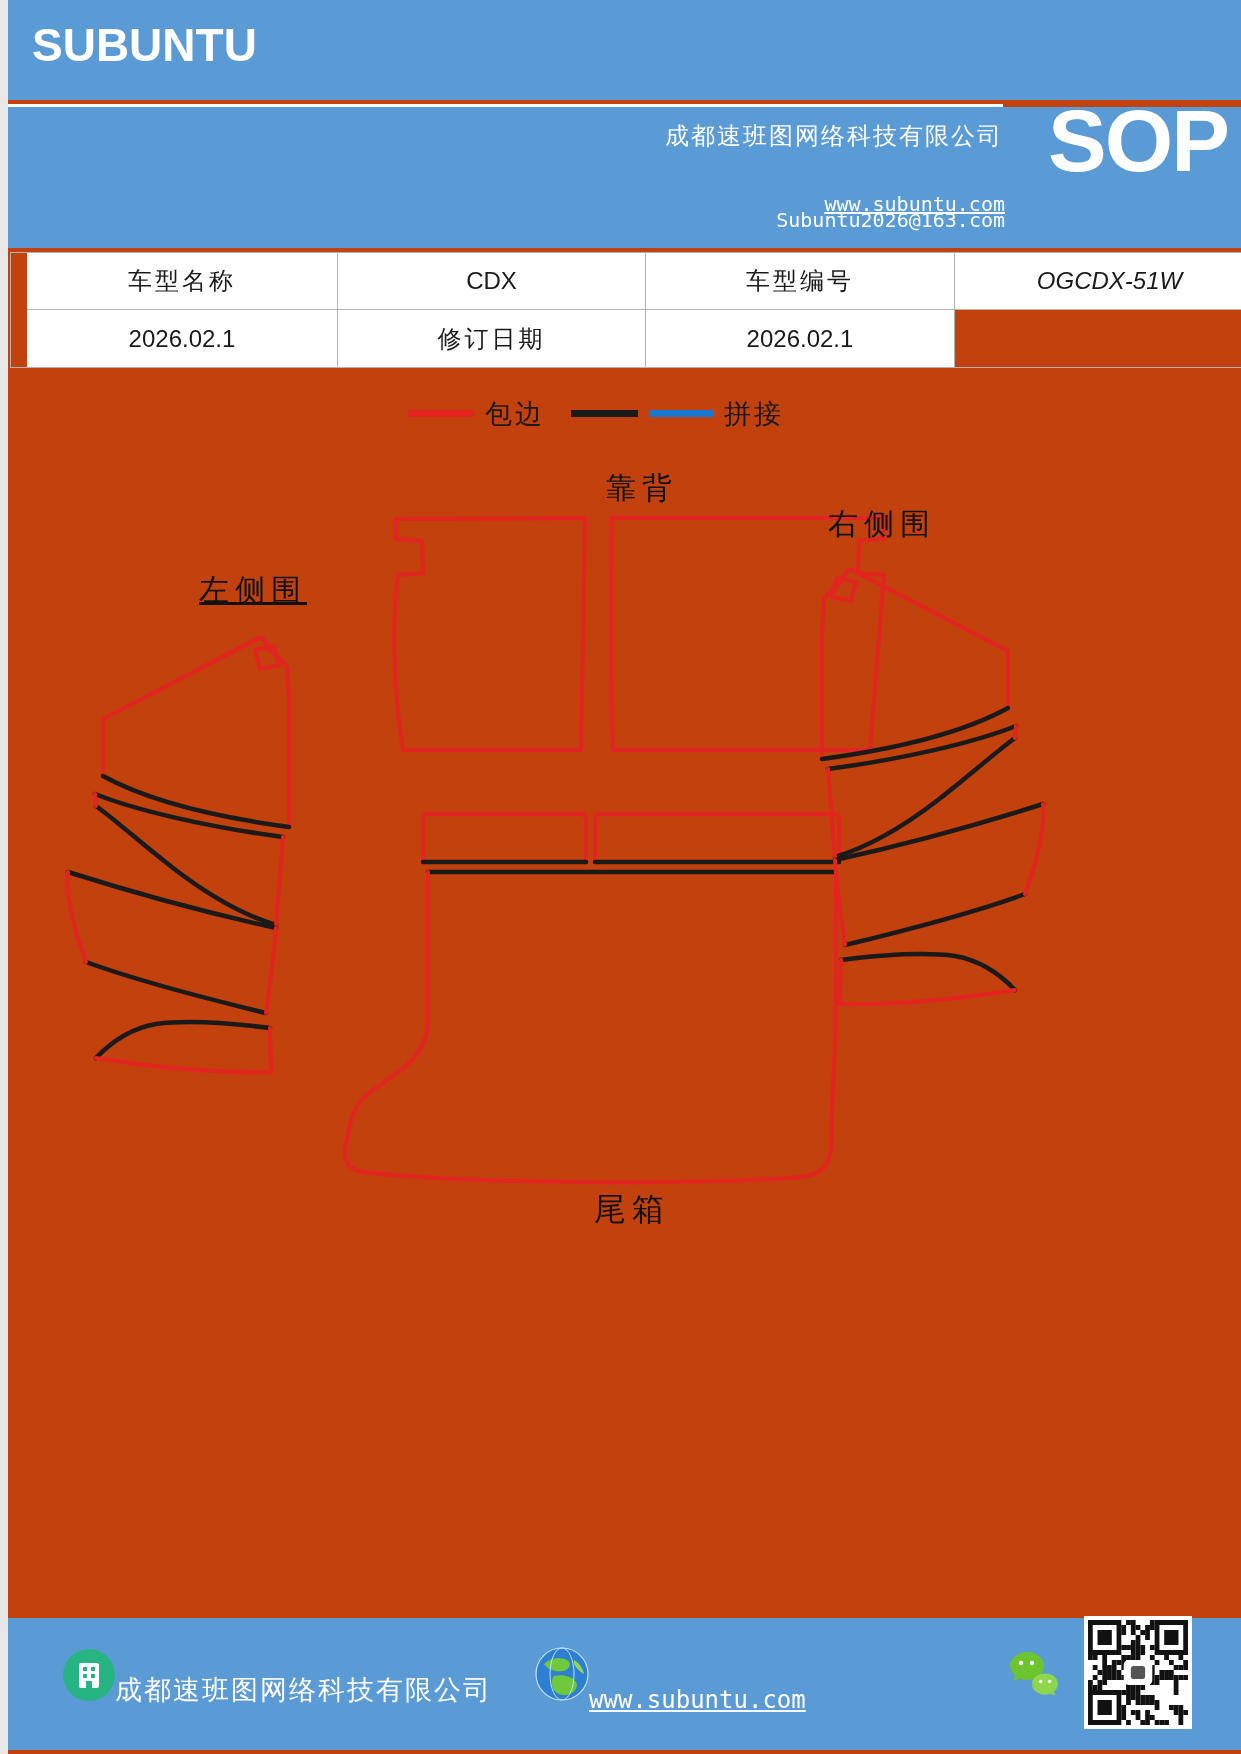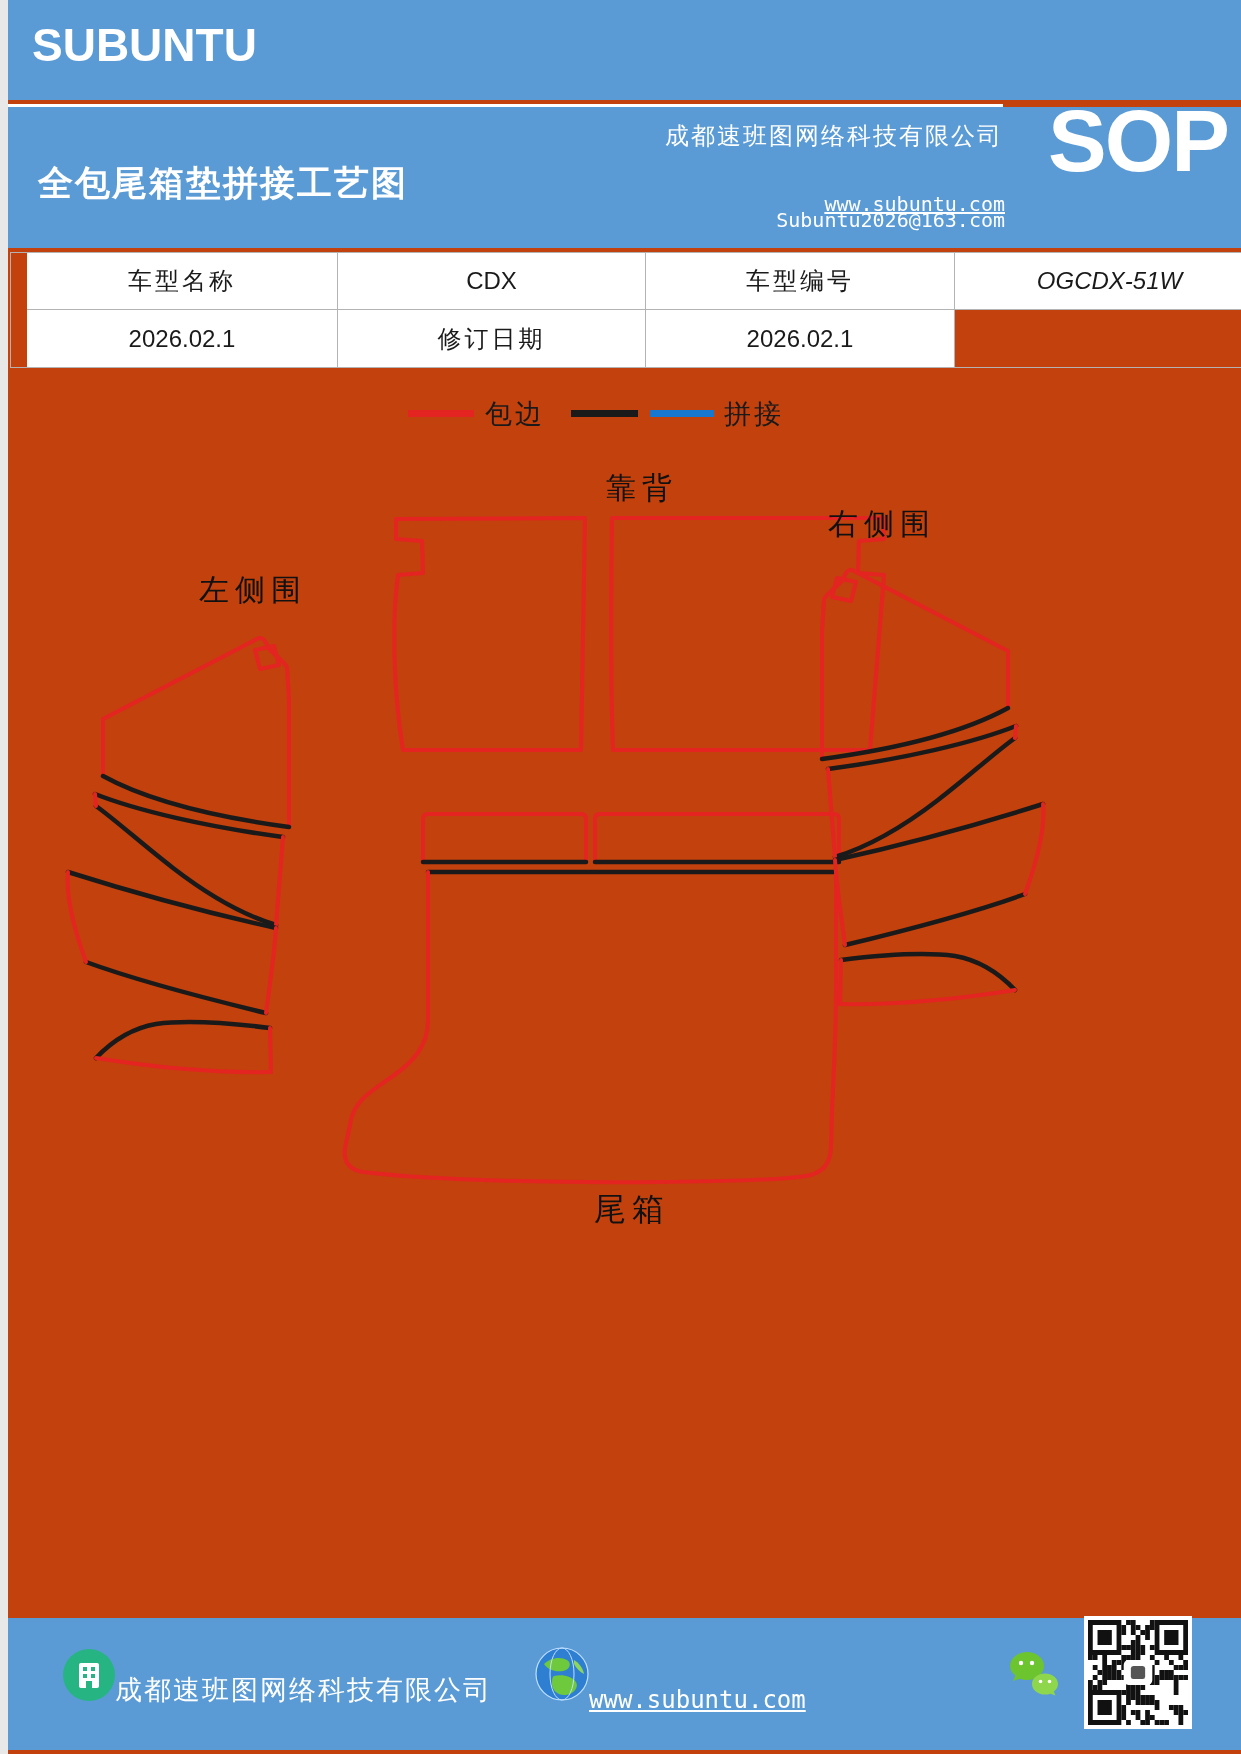--- a/index.html
+++ b/index.html
@@ -51,21 +51,20 @@
 </head>
 <body>
 
 <div id="page">
 
   <div class="abs" id="band1"></div>
   <div class="abs" id="logo">SUBUNTU</div>
   <div class="abs" id="hline"></div>
 
   <div class="abs" id="band2"></div>
-  <div class="abs" id="doc-title">全包尾箱垫拼接工艺图</div>
   <div class="abs" id="hdr-company">成都速班图网络科技有限公司</div>
   <div class="abs" id="hdr-web">www.subuntu.com</div>
   <div class="abs" id="hdr-mail">Subuntu2026@163.com</div>
   <div class="abs" id="sop">SOP</div>
 
   <div class="abs" id="info-table">
     <div class="cell lab">车型名称</div>
     <div class="cell">CDX</div>
     <div class="cell lab">车型编号</div>
     <div class="cell">OGCDX-51W</div>
@@ -151,21 +150,21 @@
         </g>
         <g>
           <path class="blk" d="M88,1058 C105,1040 125,1028 148,1024 C185,1019 230,1024 262,1028"></path>
           <path class="red" d="M262,1028 L263,1072"></path>
           <path class="red" d="M263,1072 C210,1073 150,1068 88,1058"></path>
         </g>
       </g>
     </svg>
 
     <div class="abs dlabel" style="left:598px;top:48px;">靠背</div>
-    <div class="abs dlabel" style="left:191px;top:150px;">左侧围</div>
+    <div class="abs dlabel" style="left:191px;top:150px;text-decoration:underline;">左侧围</div>
     <div class="abs dlabel" style="left:820px;top:84px;">右侧围</div>
     <div class="abs dlabel" style="left:586px;top:768px;font-size:32px;">尾箱</div>
   </div>
 
   <div class="abs" id="footer"></div>
 
   <svg class="abs" style="left:54px;top:1648px;" width="54" height="54" viewBox="0 0 54 54">
     <circle cx="27" cy="27" r="26" fill="#27b483"></circle>
     <rect x="17" y="15" width="20" height="25" rx="2" fill="#ffffff"></rect>
     <rect x="21" y="19" width="4" height="4" fill="#27b483"></rect>

